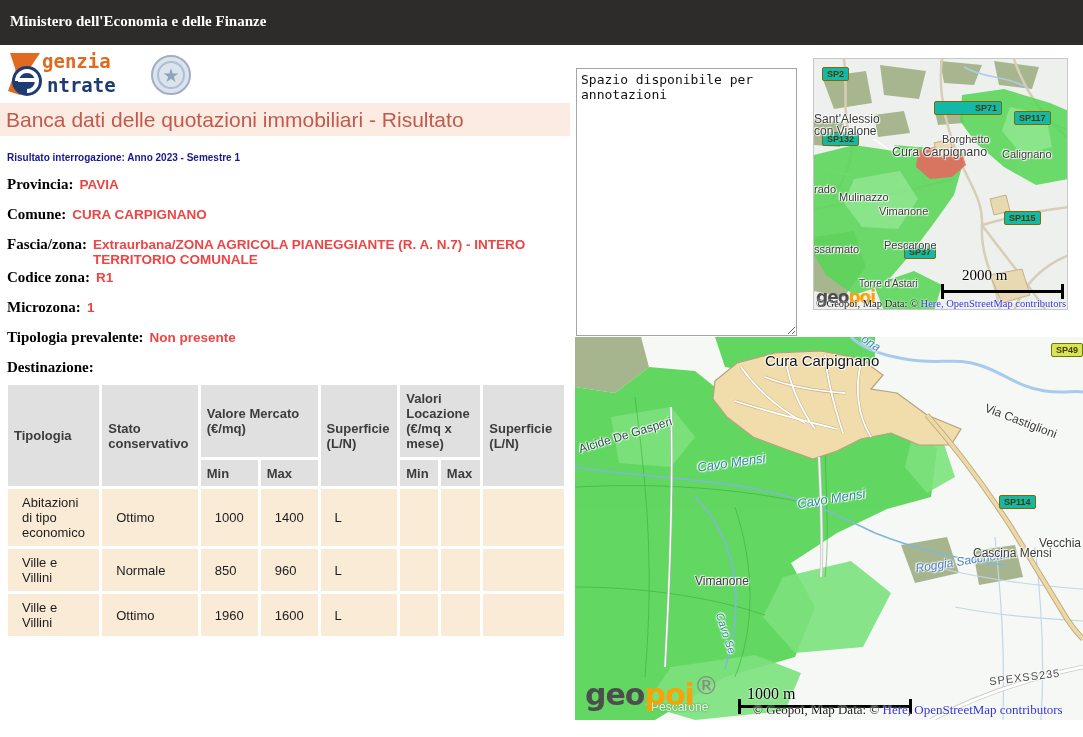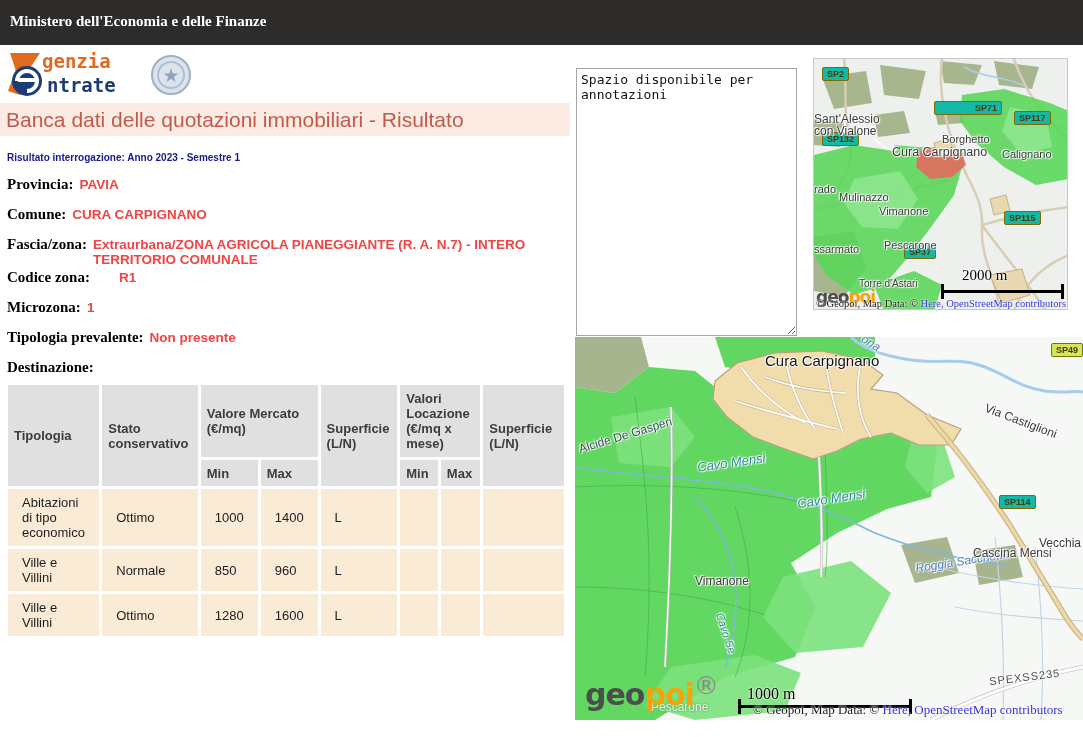--- a/index.html
+++ b/index.html
@@ -20,21 +20,21 @@
 
   .banner { width:570px; height:33px; background:#fcebe2; color:#c05a4b;
     font-size:21px; line-height:33px; padding-left:6px; white-space:nowrap; }
 
   .result-heading { margin:16px 0 4px 7px; color:#18188f; font-weight:bold; font-size:10px; }
 
   .field { display:flex; margin:13px 0 0 7px; font:bold 15px "Liberation Serif", serif; color:#000; }
   .field .lbl { flex:none; margin-right:6px; }
   .field .val { font:bold 13.5px "Liberation Sans", sans-serif; color:#ef4444; padding-top:1px; }
   .field.fascia .val { width:462px; }
-  .field.codice { margin-top:2px;gap:23px; }
+  .field.codice { margin-top:2px; }
 
   
   table.quot { border-collapse:separate; border-spacing:3px; margin:6px 5px 0 5px; }
   table.quot td { font-size:13px; }
   table.quot td.h { background:#e0e0e0; color:#3c3c3c; font-weight:bold; text-align:left;
     vertical-align:middle; padding:5px 6px; }
   table.quot td.c { background:#faebd7; color:#1c1c1c; text-align:left; vertical-align:middle;
     padding:6px 14px; }
   .w1{width:92px;} .w2{width:102px;} .w3{width:47px;} .w4{width:47px;}
   .w5{width:80px;} .w6{width:43px;} .w7{width:43px;} .w8{width:92px;}
@@ -178,21 +178,21 @@
       <td class="c">850</td>
       <td class="c">960</td>
       <td class="c">L</td>
       <td class="c"></td>
       <td class="c"></td>
       <td class="c"></td>
     </tr>
     <tr class="br3">
       <td class="c">Ville e Villini</td>
       <td class="c">Ottimo</td>
-      <td class="c">1280</td>
+      <td class="c">1960</td>
       <td class="c">1600</td>
       <td class="c">L</td>
       <td class="c"></td>
       <td class="c"></td>
       <td class="c"></td>
     </tr>
   </tbody>
     </table>
 
 </div>

